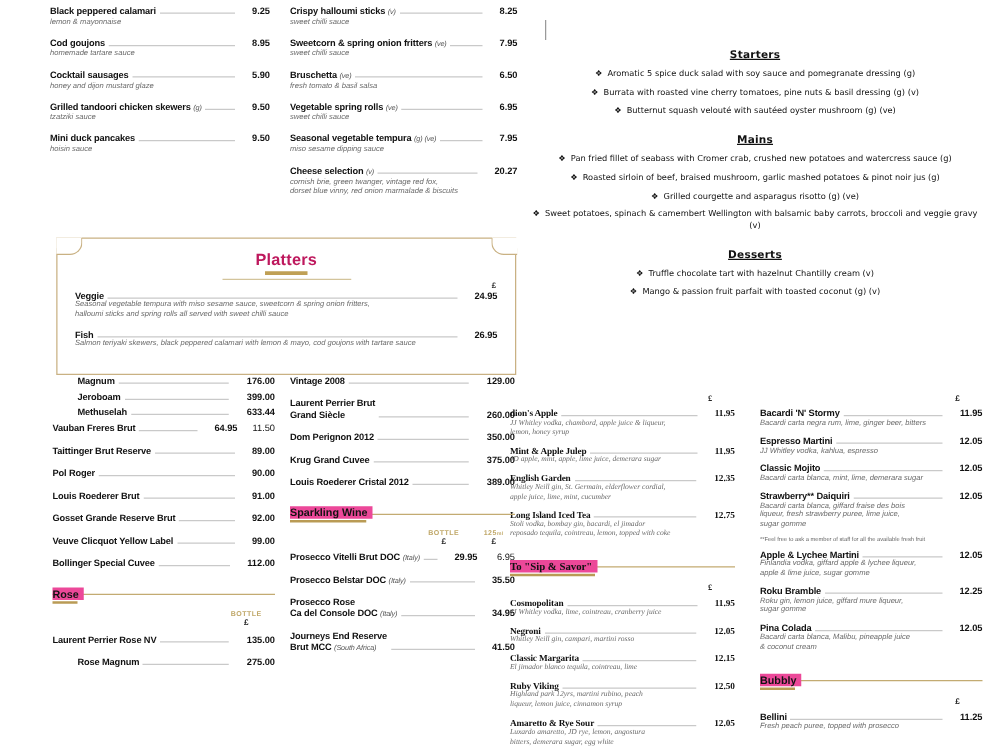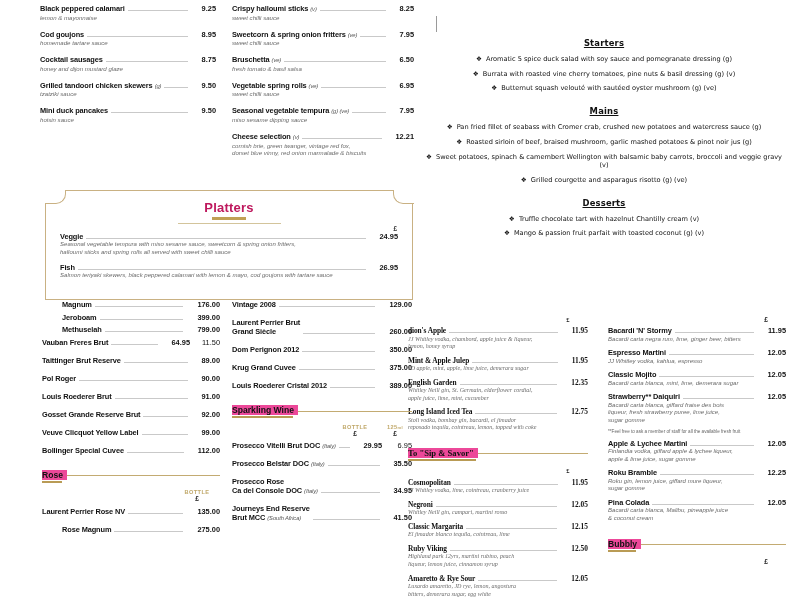--- a/index.html
+++ b/index.html
@@ -152,21 +152,21 @@
             <span class="nm">Cod goujons</span>
             <span class="dots"></span>
             <span class="pr">8.95</span>
           </div>
           <div class="desc">homemade tartare sauce</div>
         </div>
         <div class="row">
           <div class="rline">
             <span class="nm">Cocktail sausages</span>
             <span class="dots"></span>
-            <span class="pr">8.75</span>
+            <span class="pr">5.90</span>
           </div>
           <div class="desc">honey and dijon mustard glaze</div>
         </div>
         <div class="row">
           <div class="rline">
             <span class="nm">Grilled tandoori chicken skewers<span class="tag">(g)</span></span>
             <span class="dots"></span>
             <span class="pr">9.50</span>
           </div>
           <div class="desc">tzatziki sauce</div>
@@ -218,21 +218,21 @@
             <span class="nm">Seasonal vegetable tempura<span class="tag">(g) (ve)</span></span>
             <span class="dots"></span>
             <span class="pr">7.95</span>
           </div>
           <div class="desc">miso sesame dipping sauce</div>
         </div>
         <div class="row">
           <div class="rline">
             <span class="nm">Cheese selection<span class="tag">(v)</span></span>
             <span class="dots"></span>
-            <span class="pr">12.21</span>
+            <span class="pr">20.27</span>
           </div>
           <div class="desc">cornish brie, green twanger, vintage red fox,<br>dorset blue vinny, red onion marmalade &amp; biscuits</div>
         </div>
       </div>
   </div>
 
   <div id="platters">
     <div class="pl-title">Platters</div>
     <div class="pl-bar1"></div>
     <div class="pl-bar2"></div>
@@ -273,21 +273,21 @@
             <div class="rline">
               <span class="nm">Jeroboam</span>
               <span class="dots"></span>
               <span class="pr">399.00</span>
             </div>
           </div>
           <div class="row indent tight">
             <div class="rline">
               <span class="nm">Methuselah</span>
               <span class="dots"></span>
-              <span class="pr">799.00</span>
+              <span class="pr">633.44</span>
             </div>
           </div>
           <div class="row">
             <div class="rline">
               <span class="nm">Vauban Freres Brut</span>
               <span class="dots"></span>
               <span class="pr">64.95</span>
               <span class="pr2">11.50</span>
             </div>
           </div>
@@ -455,22 +455,22 @@
   <div id="vbar"></div>
 
   <div id="set-menu">
       <div class="sm-h starters">Starters</div>
       <div class="sm-i"><span class="dia">❖</span> Aromatic 5 spice duck salad with soy sauce and pomegranate dressing (g)</div>
       <div class="sm-i"><span class="dia">❖</span> Burrata with roasted vine cherry tomatoes, pine nuts &amp; basil dressing (g) (v)</div>
       <div class="sm-i"><span class="dia">❖</span> Butternut squash velouté with sautéed oyster mushroom (g) (ve)</div>
       <div class="sm-h mains">Mains</div>
       <div class="sm-i"><span class="dia">❖</span> Pan fried fillet of seabass with Cromer crab, crushed new potatoes and watercress sauce (g)</div>
       <div class="sm-i"><span class="dia">❖</span> Roasted sirloin of beef, braised mushroom, garlic mashed potatoes &amp; pinot noir jus (g)</div>
+      <div class="sm-i"><span class="dia">❖</span> Grilled courgette and asparagus risotto (g) (ve)</div>
       <div class="sm-i"><span class="dia">❖</span> Sweet potatoes, spinach &amp; camembert Wellington with balsamic baby carrots, broccoli and veggie gravy (v)</div>
-      <div class="sm-i"><span class="dia">❖</span> Grilled courgette and asparagus risotto (g) (ve)</div>
       <div class="sm-h desserts">Desserts</div>
       <div class="sm-i"><span class="dia">❖</span> Truffle chocolate tart with hazelnut Chantilly cream (v)</div>
       <div class="sm-i"><span class="dia">❖</span> Mango &amp; passion fruit parfait with toasted coconut (g) (v)</div>
     </div>
 
   <div id="cocktails">
     <div class="cc a">
       <div class="colhead" style="margin-bottom:3px;">
         <span class="ch-pound" style="width:40px;text-align:center;">£</span>
       </div>
@@ -628,15 +628,25 @@
         </div>
       <div class="gap"></div>
       <div class="sec">
         <div class="sec-rule"></div>
         <span class="sec-t">Bubbly</span>
         <div class="sec-ul" style="width: 28px;"></div>
       </div>
       <div class="colhead" style="margin-bottom:4px;">
         <span class="ch-pound" style="width:40px;text-align:center;">£</span>
       </div>
+      <div>
+          <div class="row">
+            <div class="rline">
+              <span class="nm">Bellini</span>
+              <span class="dots"></span>
+              <span class="pr">11.25</span>
+            </div>
+            <div class="desc">Fresh peach puree, topped with prosecco</div>
+          </div>
+        </div>
     </div>
   </div>
 </div>
 
 </body></html>

